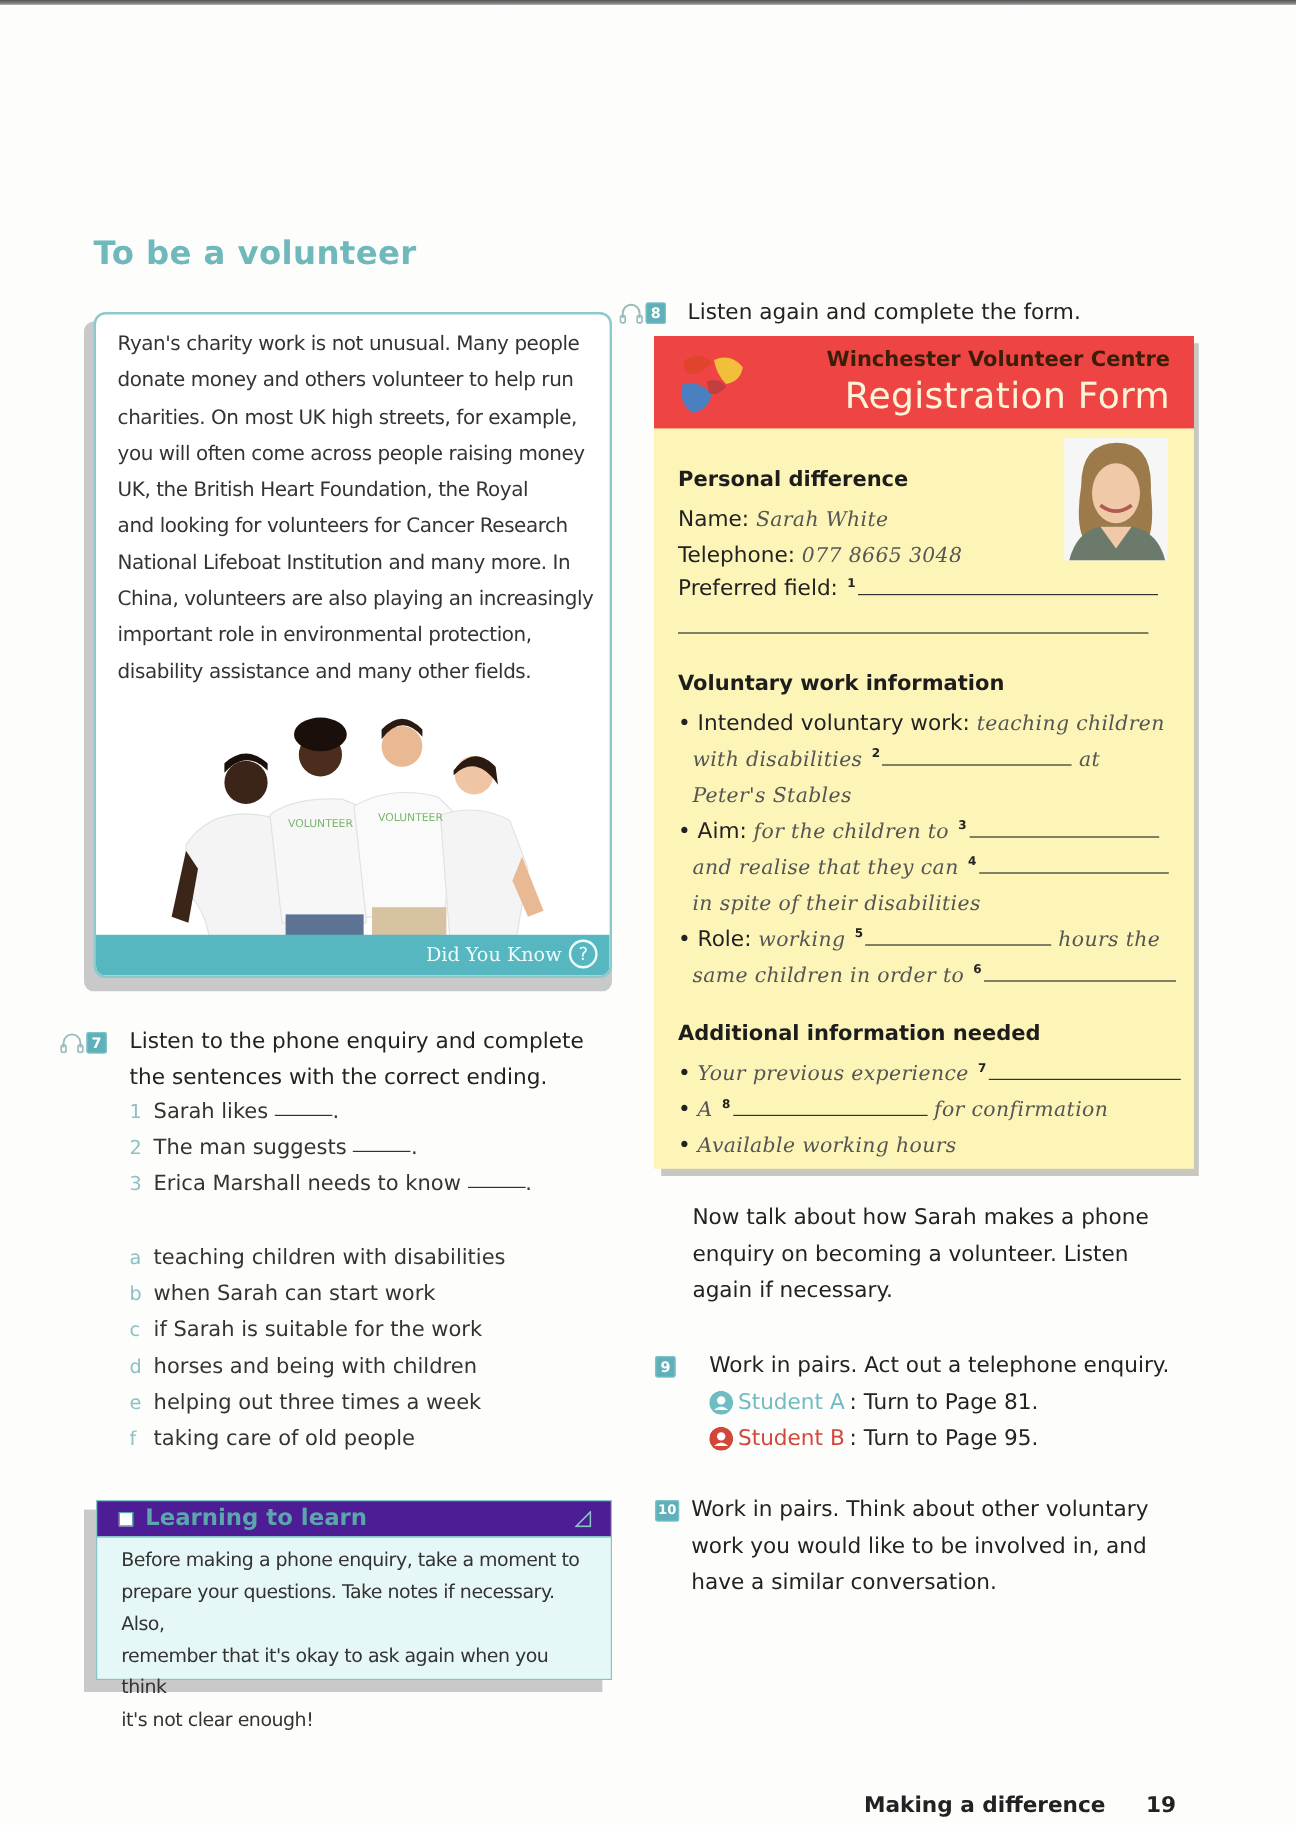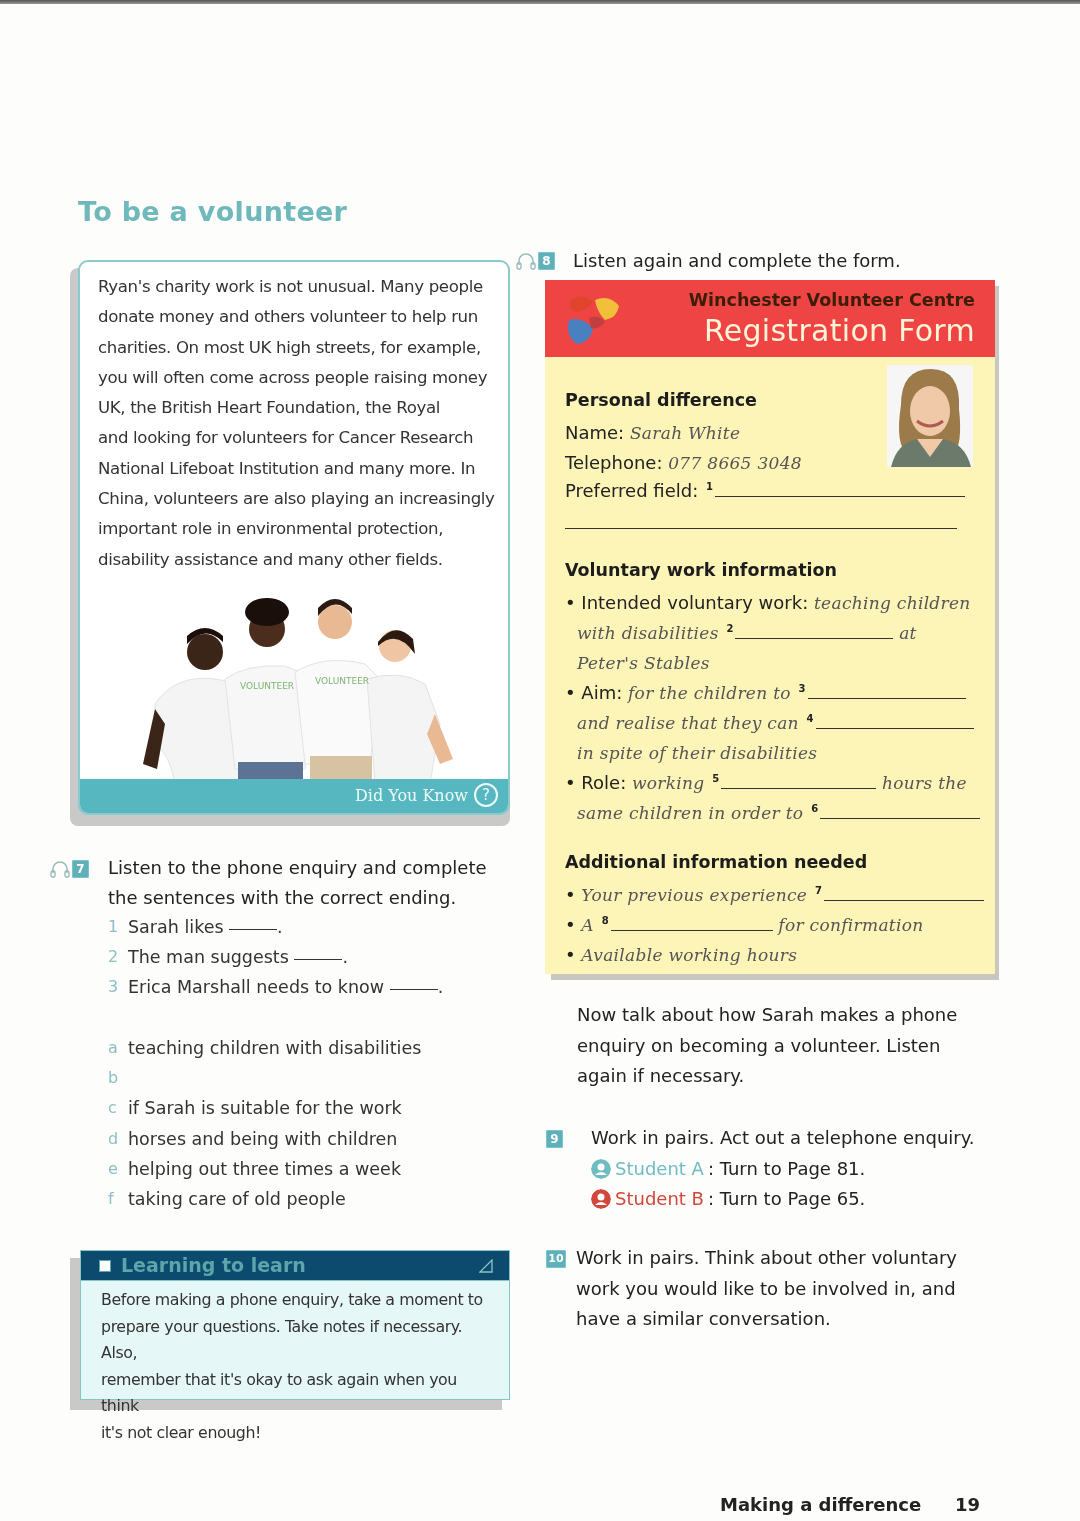--- a/index.html
+++ b/index.html
@@ -27,21 +27,21 @@
 
     
     .num-list { position: absolute; left: 108px; font-size: 17.5px; line-height: 30.2px; color: #333; }
     .num-list .row { display: flex; }
     .num-list .n { width: 20px; color: #8cc0c4; font-size: 16px; }
     .blank { display: inline-block; border-bottom: 1.5px solid #333; height: 18px; vertical-align: baseline; }
 
     
     .ltl-shadow { position: absolute; left: 70px; top: 1258px; width: 432px; height: 152px; background: #c9c9c9; }
     .ltl-box { position: absolute; left: 80px; top: 1250px; width: 430px; height: 150px; background: #e6f7f7; border: 1.5px solid #86c4c6; }
-    .ltl-head { height: 30px; border-bottom: 1.5px solid #86c4c6; position: relative; background: #0c4a6e; }
+    .ltl-head { height: 30px; border-bottom: 1.5px solid #86c4c6; position: relative; background: #4c1d95; }
     .ltl-check { position: absolute; left: 18px; top: 9px; width: 12px; height: 12px; border: 1.5px solid #5aa6ab; background: #fff; }
     .ltl-title { position: absolute; left: 40px; top: 3px; font-size: 19px; font-weight: bold; color: #5aa6ab; }
     .ltl-corner { position: absolute; right: 16px; top: 8px; width: 14px; height: 14px; }
     .ltl-text { position: absolute; left: 20px; top: 36px; width: 395px; font-size: 15.8px; line-height: 26.5px; color: #333; letter-spacing: -0.4px; }
 
     
     .form-shadow { position: absolute; left: 551px; top: 286px; width: 448px; height: 694px; background: #c8c8c0; }
     .form { position: absolute; left: 545px; top: 280px; width: 450px; height: 694px; background: #fdf4b8; }
     .form-head { position: absolute; left: 0; top: 0; width: 100%; height: 77px; background: #ef4444; }
     .form-org { position: absolute; right: 20px; top: 10px; font-size: 17.5px; font-weight: bold; color: #3a1e08; }
@@ -138,20 +138,21 @@
   <div class="row"><span class="n">2</span><span>The man suggests</span>&nbsp;<span class="blank" style="width:48px"></span>.</div>
   <div class="row"><span class="n">3</span><span>Erica Marshall needs to know</span>&nbsp;<span class="blank" style="width:48px"></span>.</div>
 </div>
 <div class="num-list" style="top:1033px;">
   <div class="row">
       <span class="n">a</span>
       <span>teaching children with disabilities</span>
     </div>
   <div class="row">
       <span class="n">b</span>
+      <span>when Sarah can start work</span>
     </div>
   <div class="row">
       <span class="n">c</span>
       <span>if Sarah is suitable for the work</span>
     </div>
   <div class="row">
       <span class="n">d</span>
       <span>horses and being with children</span>
     </div>
   <div class="row">
@@ -255,21 +256,21 @@
     <span style="color:#6fbcc2">Student A</span>
       <span>: Turn to Page 81.</span>
   </div>
   <div class="student-row">
     <svg class="person" viewBox="0 0 20 20">
         <circle cx="10" cy="10" r="10" fill="#d2473a"></circle>
         <circle cx="10" cy="8" r="3.5" fill="#fff"></circle>
         <path d="M4 16 Q10 10 16 16" fill="#fff"></path>
       </svg>
     <span style="color:#d2473a">Student B</span>
-      <span>: Turn to Page 65.</span>
+      <span>: Turn to Page 95.</span>
   </div>
 </div>
 
 <div class="ex-icon" style="left:546px; top:1250px;">
   <span class="num-badge" style="width:20px; font-size:11px;">10</span>
 </div>
 <div class="body-text" style="left:576px; top:1243px;">
   <div>Work in pairs. Think about other voluntary</div>
   <div>work you would like to be involved in, and</div>
   <div>have a similar conversation.</div>

